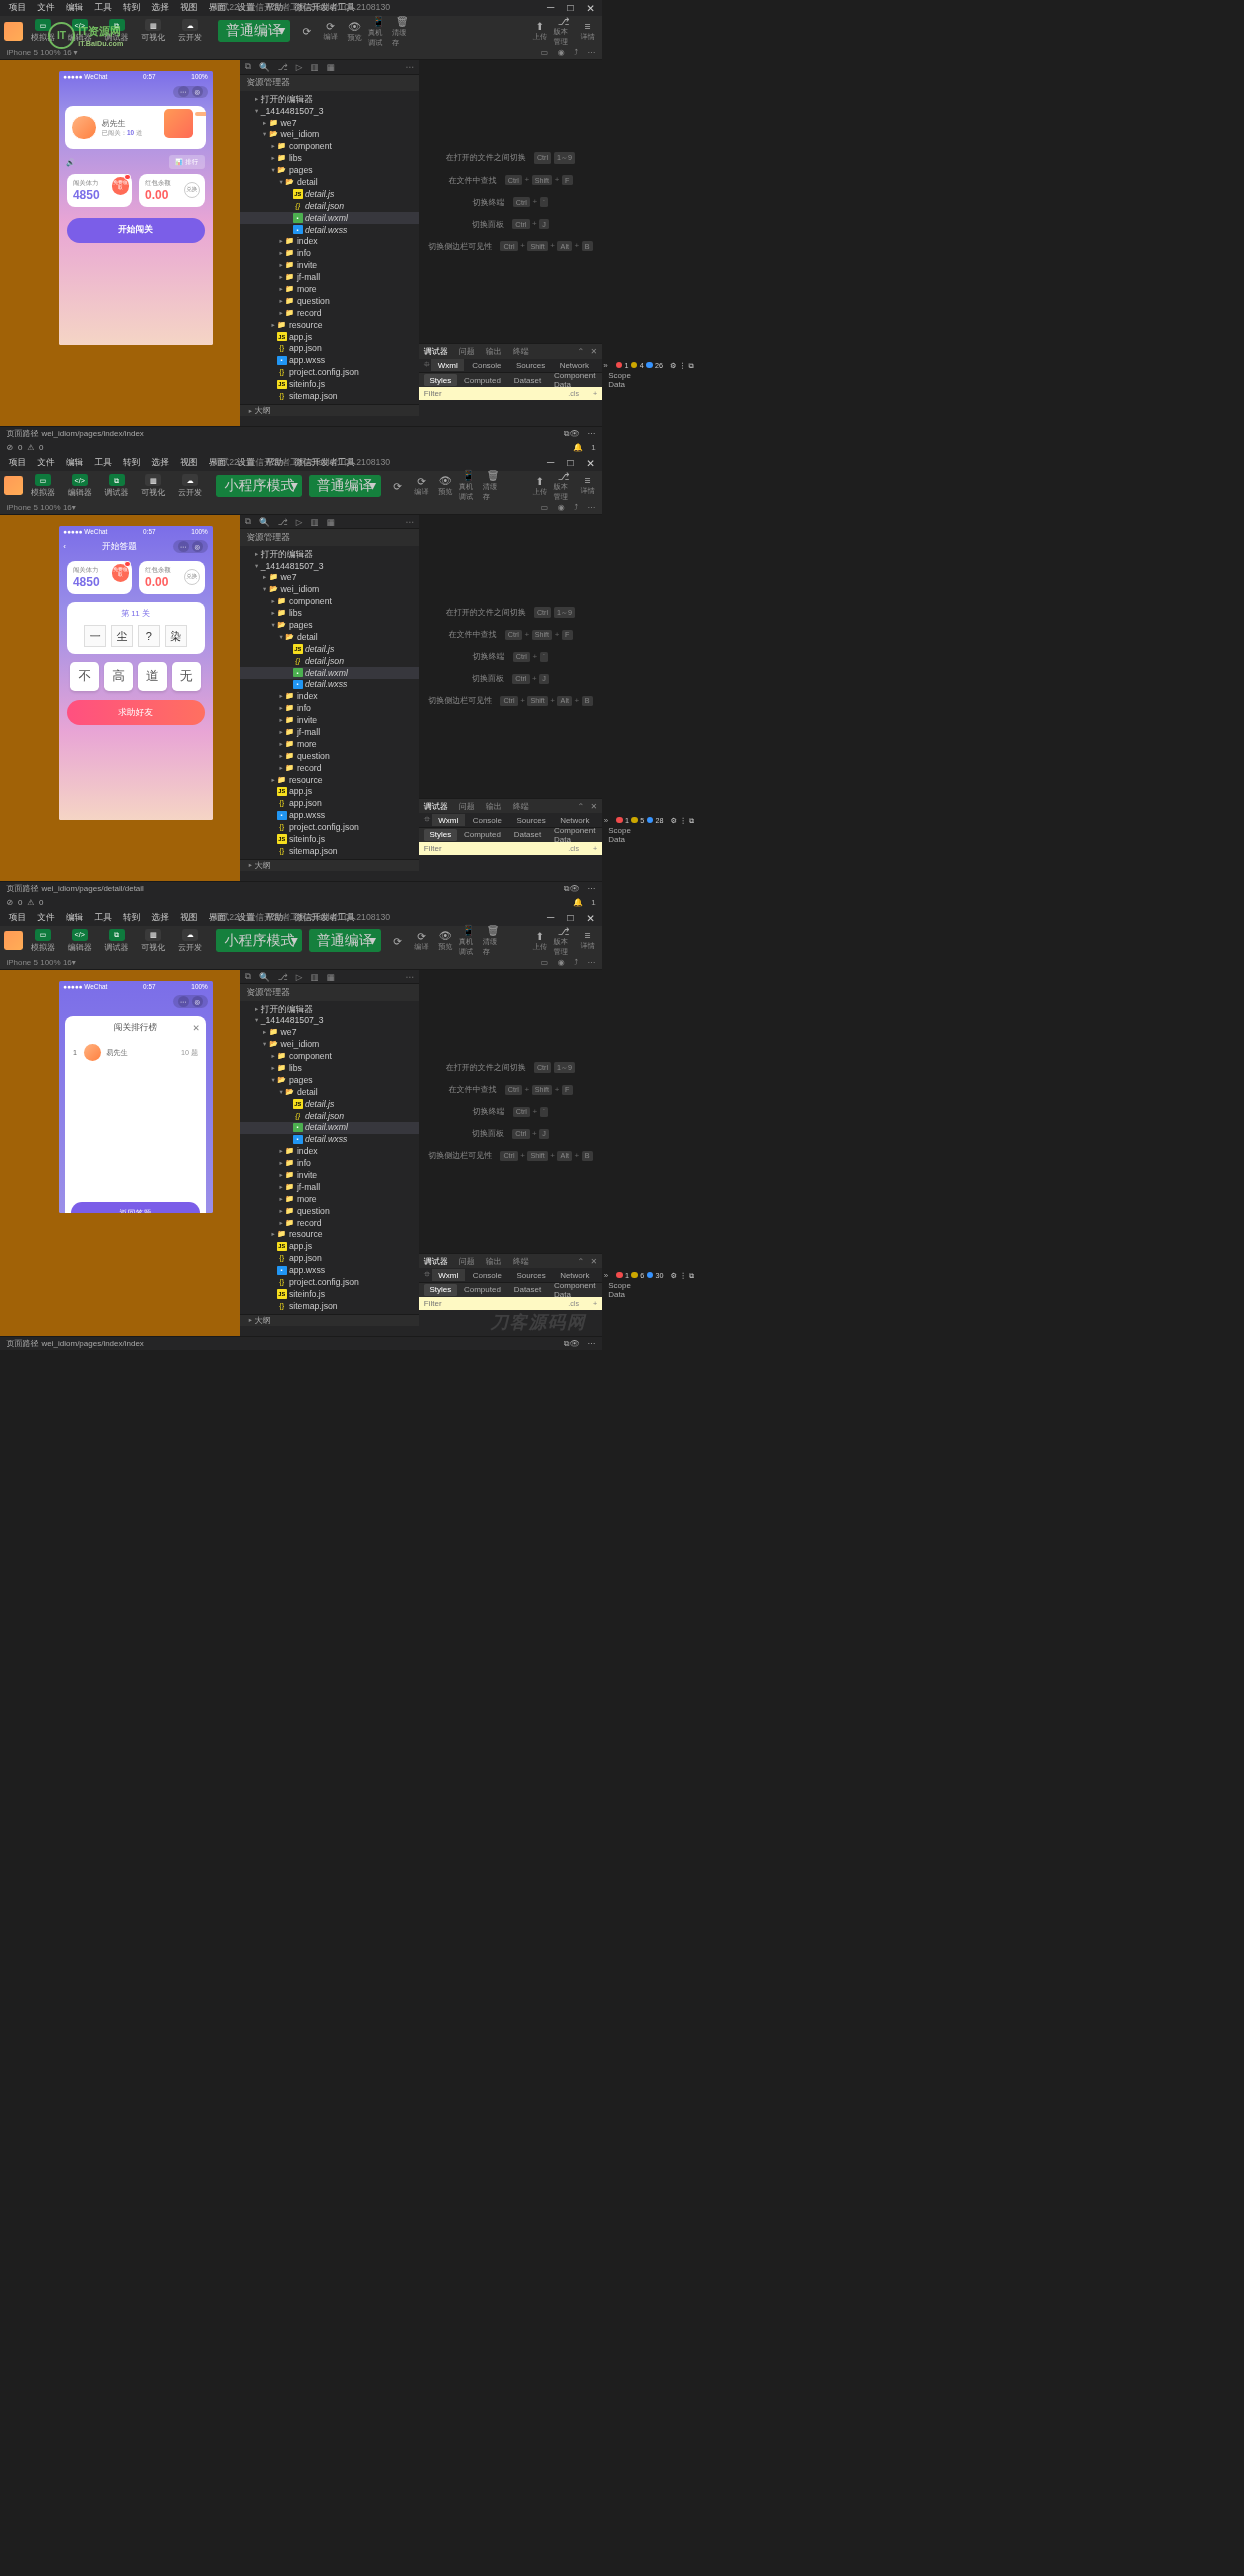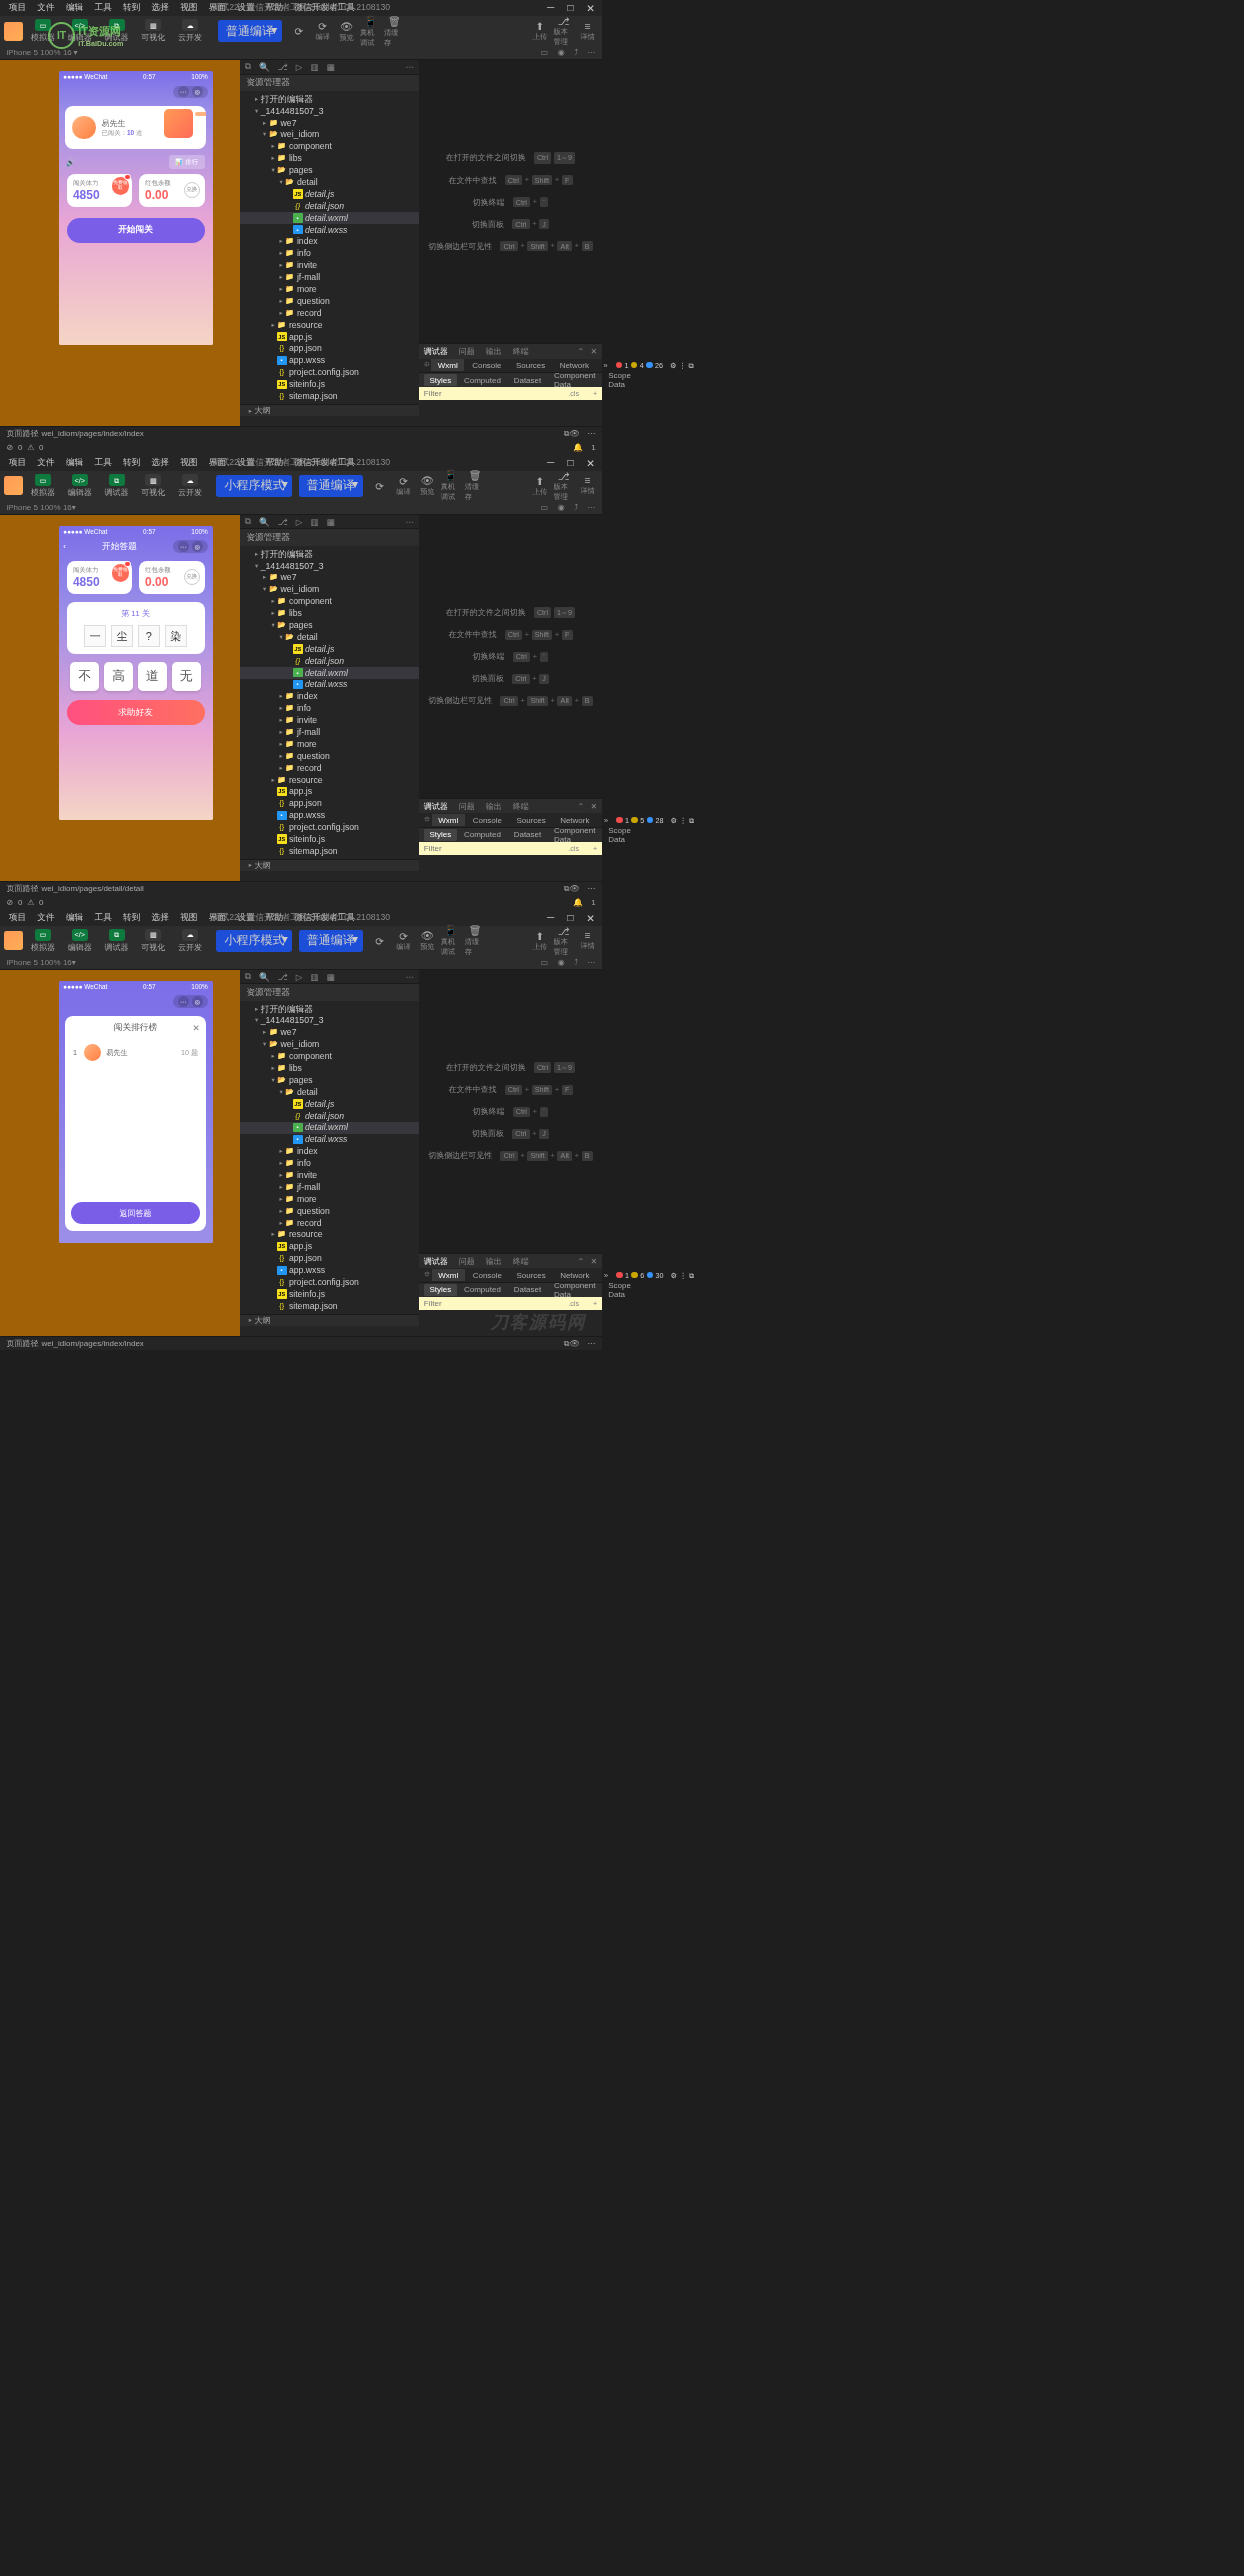--- a/index.html
+++ b/index.html
@@ -14,21 +14,21 @@
 .win-controls { margin-left: auto; display: flex; gap: 6.4px; color: #ccc; font-size: 10.3px; }
 .win-controls span { cursor: pointer; padding: 0 3.2px; }
 
 
 .toolbar { height: 30px; display: flex; align-items: center; padding: 1.6px 4px; background: #2d2d2d; gap: 3.2px; }
 .avatar { width: 19px; height: 19px; border-radius: 2.4px; background: linear-gradient(135deg,#ff9a56,#ffad56); }
 .mode-btn { display: flex; flex-direction: column; align-items: center; padding: 1.6px 4.8px; border-radius: 2.4px; cursor: pointer; }
 .mode-btn .ic { width: 16px; height: 12.7px; background: #0e7a3d; border-radius: 2.4px; display: flex; align-items: center; justify-content: center; font-size: 7.2px; color: #fff; }
 .mode-btn.dark .ic { background: #3a3a3a; }
 .mode-btn .lbl { font-size: 8px; color: #aaa; margin-top: 0.8px; }
-.compile-sel { background: #1d4ed8; padding: 2.4px 8px; border-radius: 2.4px; color: #ccc; font-size: 12px; min-width: 64px; position: relative; }
+.compile-sel { background: #15803d; padding: 2.4px 8px; border-radius: 2.4px; color: #ccc; font-size: 14px; min-width: 64px; position: relative; }
 .compile-sel::after { content: "▾"; position: absolute; right: 4.8px; }
 .tool-icon-grp { display: flex; gap: 3.2px; margin-left: 3.2px; }
 .tool-ic { width: 20.7px; height: 24px; display: flex; flex-direction: column; align-items: center; justify-content: center; cursor: pointer; }
 .tool-ic .glyph { font-size: 10.3px; color: #aaa; }
 .tool-ic .lbl { font-size: 7.2px; color: #888; }
 .spacer { flex: 1; }
 
 
 .sim-bar { height: 14.3px; display: flex; align-items: center; padding: 0 6.4px; background: #2d2d2d; color: #888; font-size: 8px; border-bottom: 0.8px solid #1a1a1a; }
 .sim-icons { margin-left: auto; display: flex; gap: 9.5px; }
@@ -1061,21 +1061,21 @@
       <div class="sim-icons">
         <span>▭</span>
         <span>◉</span>
         <span>⤴</span>
         <span>⋯</span>
       </div>
     </div>
 
   <div class="main">
     <div class="sim-area">
-      <div class="phone" style="height:262px">
+      <div class="phone" style="height:232px">
         <div class="screen3">
           <div class="ph-status">
               <span>●●●●● WeChat</span>
               <span>0:57</span>
               <span>100%</span>
             </div>
           <div class="ph-nav">
               <div class="pill">
                 <span class="ph-caps">⋯</span>
                 <span class="ph-caps">◎</span>

